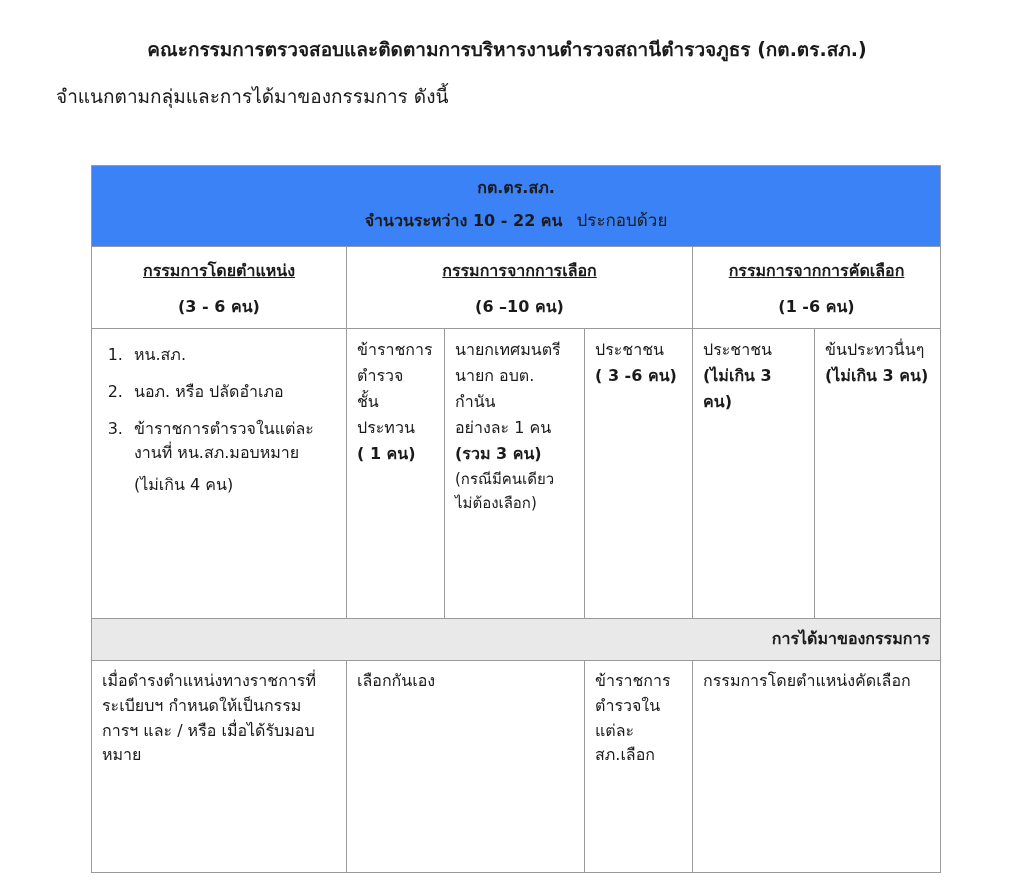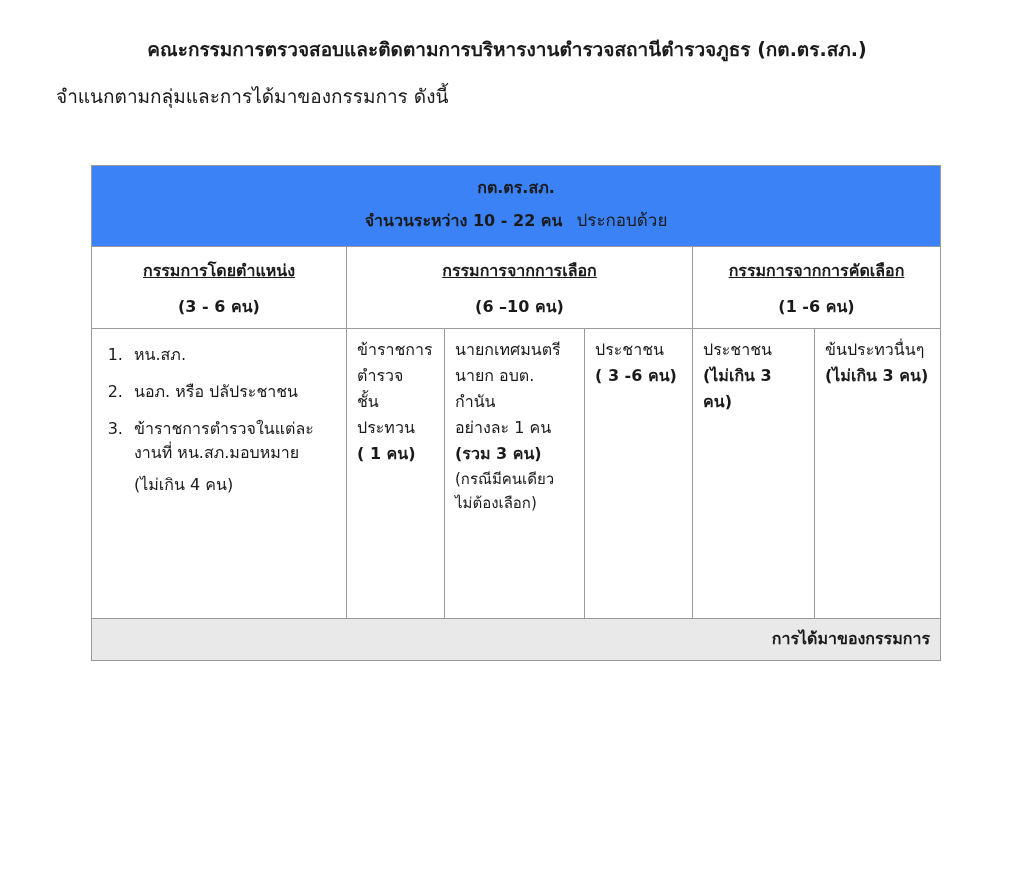--- a/index.html
+++ b/index.html
@@ -141,21 +141,21 @@
           <td class="grp-head" colspan="2">
             <span class="u">กรรมการจากการคัดเลือก</span>
             <span class="cnt">(1 -6 คน)</span>
           </td>
         </tr>
 
         <tr class="tall">
           <td>
             <ol class="poslist">
               <li><span>หน.สภ.</span></li>
-              <li><span>นอภ. หรือ ปลัประชาชน</span></li>
+              <li><span>นอภ. หรือ ปลัดอำเภอ</span></li>
               <li>
                 <span>ข้าราชการตำรวจในแต่ละงานที่ หน.สภ.มอบหมาย</span>
                 <span class="bold" style="display:block;margin-top:8px;">(ไม่เกิน 4 คน)</span>
               </li>
             </ol>
           </td>
 
           <td>
             <div class="cellwrap">
               <div>ข้าราชการ</div>
@@ -196,16 +196,22 @@
               <div>ข้นประทวนื่นๆ</div>
               <div class="b">(ไม่เกิน 3 คน)</div>
             </div>
           </td>
         </tr>
 
         <tr>
           <td class="acq-band" colspan="6">การได้มาของกรรมการ</td>
         </tr>
 
+        <tr class="acq-row">
+          <td>เมื่อดำรงตำแหน่งทางราชการที่ระเบียบฯ กำหนดให้เป็นกรรมการฯ และ / หรือ เมื่อได้รับมอบหมาย</td>
+          <td colspan="2">เลือกกันเอง</td>
+          <td>ข้าราชการตำรวจในแต่ละ สภ.เลือก</td>
+          <td colspan="2">กรรมการโดยตำแหน่งคัดเลือก</td>
+        </tr>
       </tbody>
     </table>
   </div>
 </div>
 
 </body></html>

